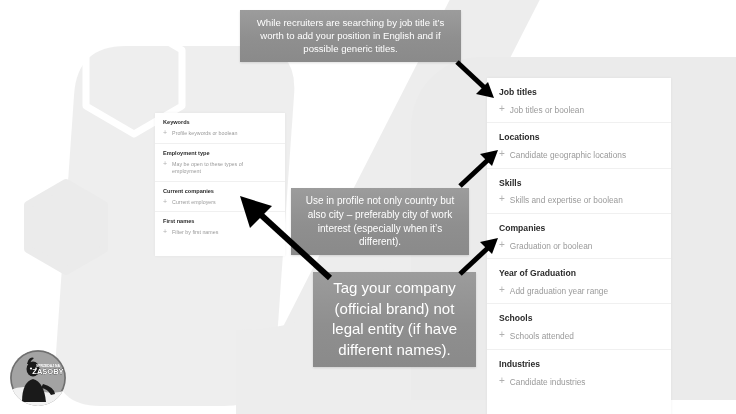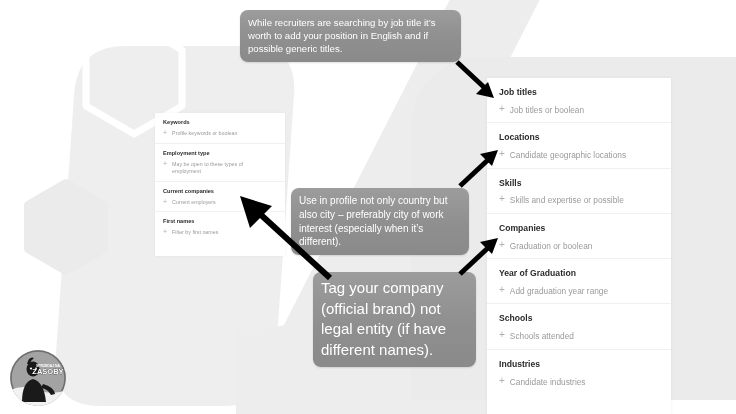--- a/index.html
+++ b/index.html
@@ -77,26 +77,25 @@
   .card-left .field-label{ font-size:5.6px; margin-bottom:4px; }
   .card-left .field-value{ font-size:5.3px; }
   .card-left .plus{ font-size:7px; line-height:1; margin-top:-1px; }
   .card-left .field-value span.txt{ display:block; max-width:92px; }
 
   
   .callout{
     position:absolute;
     z-index:5;
     color:#ffffff;
-    text-align:left;
+    text-align:center;
     padding:6px 8px;
     line-height:1.38;
     background:linear-gradient(180deg,#9c9c9c 0%,#8f8f8f 55%,#8a8a8a 100%);
     box-shadow:0 1px 2px rgba(0,0,0,0.12);
-    border-radius:8px;
   }
   .callout-1{ left:240px; top:10px;  width:221px; font-size:9.6px; }
   .callout-2{ left:291px; top:188px; width:178px; font-size:10px; }
   .callout-3{ left:313px; top:272px; width:163px; font-size:15px; }
 
   
   .arrow-svg{ position:absolute; z-index:6; pointer-events:none; }
 
   
   .logo{
@@ -192,21 +191,21 @@
       <div class="field-label">Locations</div>
       <div class="field-value">
         <span class="plus">+</span>
         <span class="txt">Candidate geographic locations</span>
       </div>
     </div>
     <div class="field">
       <div class="field-label">Skills</div>
       <div class="field-value">
         <span class="plus">+</span>
-        <span class="txt">Skills and expertise or possible</span>
+        <span class="txt">Skills and expertise or boolean</span>
       </div>
     </div>
     <div class="field">
       <div class="field-label">Companies</div>
       <div class="field-value">
         <span class="plus">+</span>
         <span class="txt">Graduation or boolean</span>
       </div>
     </div>
     <div class="field">

